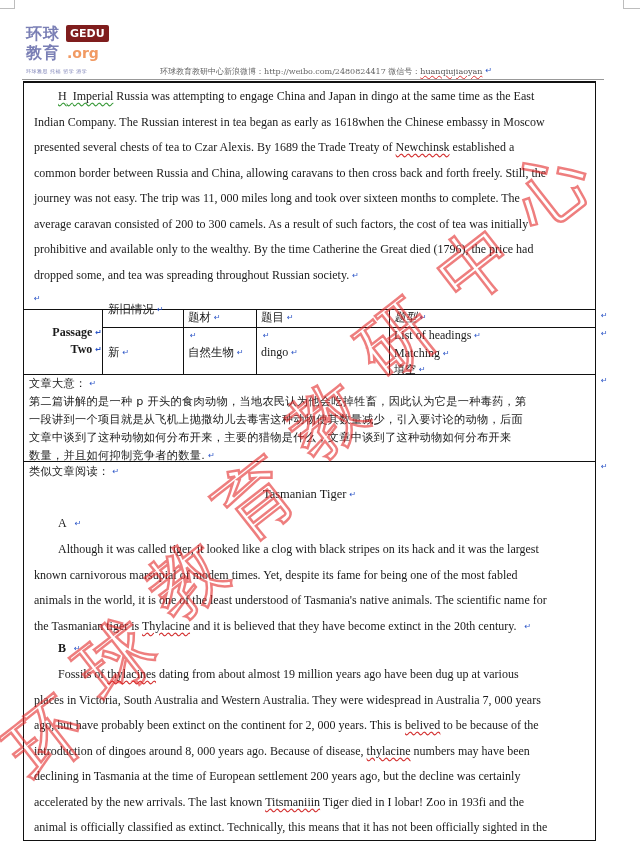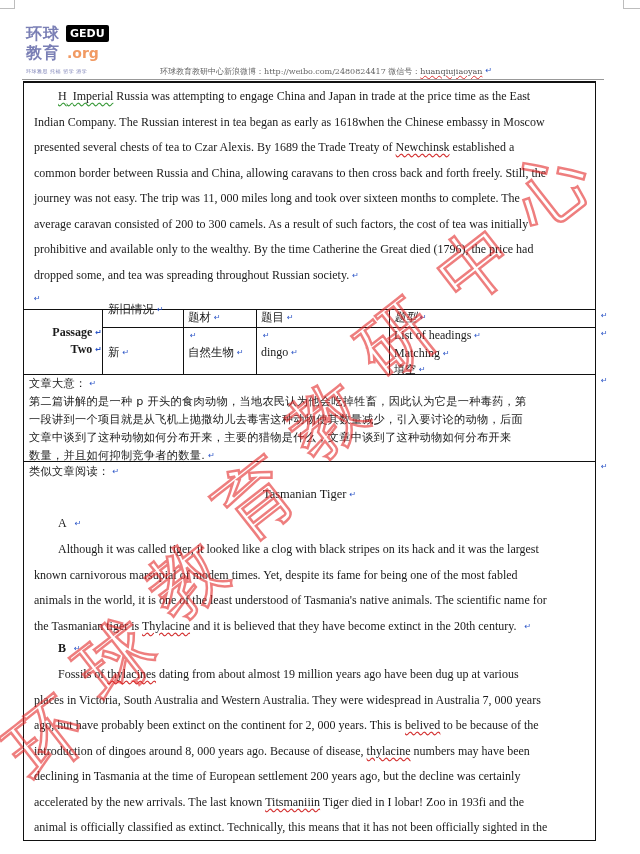--- a/index.html
+++ b/index.html
@@ -8,21 +8,21 @@
     font-family: "Liberation Serif", "DejaVu Serif", serif; color: #1a1a1a;
   }
   .crop-mark { position: absolute; border-color: #bdbdbd; border-style: solid; width: 14px; height: 8px; }
   .crop-tl { left: 0; top: 0; border-width: 0 1px 1px 0; }
   .crop-tr { right: 0; top: 0; width: 16px; border-width: 0 0 1px 1px; }
 
   .logo { position: absolute; left: 26px; top: 24px; width: 100px; height: 52px; }
   .logo .cn { position: absolute; left: 0; font-family: "DejaVu Sans", sans-serif; font-weight: bold; color: #7a7fb5; font-size: 16px; letter-spacing: 1px; line-height: 18px; }
   .logo .cn1 { top: 1px; }
   .logo .cn2 { top: 20px; }
-  .logo .gedu { position: absolute; left: 40px; top: 1px; background: #000000; color: #fff; font-family: "DejaVu Sans", sans-serif; font-weight: bold; font-size: 11px; padding: 1px 4px; line-height: 15px; border-radius: 2px; }
+  .logo .gedu { position: absolute; left: 40px; top: 1px; background: #7f1d1d; color: #fff; font-family: "DejaVu Sans", sans-serif; font-weight: bold; font-size: 11px; padding: 1px 4px; line-height: 15px; border-radius: 2px; }
   .logo .org { position: absolute; left: 41px; top: 21px; color: #f19a63; font-family: "DejaVu Sans", sans-serif; font-weight: bold; font-size: 14px; line-height: 16px; }
   .logo .sub { position: absolute; left: 0; top: 44px; font-size: 5px; color: #7a7fb5; font-family: "DejaVu Sans", sans-serif; white-space: nowrap; letter-spacing: 0.5px; }
 
   .header-line { position: absolute; left: 160px; top: 66px; font-size: 8px; color: #666; white-space: nowrap; font-family: "DejaVu Serif", serif; }
   .header-line .wx { color: #555; text-decoration: underline wavy #d33; }
   .rule-top { position: absolute; left: 22px; top: 79px; width: 582px; border-top: 1px solid #999; }
 
   .sheet { position: absolute; left: 23px; top: 81px; width: 571px; height: 757px; border: 1.5px solid #111; border-top-width: 2px; }
   .para-box { position: absolute; left: 0; top: 0; width: 571px; height: 226px; }
   .text-en { font-size: 12px; line-height: 25.5px; text-align: justify; padding: 0 6px 0 10px; }
@@ -61,21 +61,21 @@
 </div>
 
 <div class="header-line">
   <span>环球教育教研中心新浪微博：http://weibo.com/2480824417  微信号：</span><span class="wx">huanqiujiaoyan</span><span class="ret">↵</span>
 </div>
 <div class="rule-top"></div>
 
 <div class="sheet">
 
   <div class="para-box text-en" style="padding-top:1px;">
-    <div class="indent"><span class="squig-g"><span>H</span>&nbsp;&nbsp;<span>Imperial</span></span><span> Russia was attempting to engage China and Japan in trade at the price time as the East</span></div>
+    <div class="indent"><span class="squig-g"><span>H</span>&nbsp;&nbsp;<span>Imperial</span></span><span> Russia was attempting to engage China and Japan in dingo at the same time as the East</span></div>
     <div>Indian Company. The Russian interest in tea began as early as 1618when the Chinese embassy in Moscow</div>
     <div><span>presented several chests of tea to Czar Alexis. By 1689 the Trade Treaty of </span><span class="squig-r">Newchinsk</span><span> established a</span></div>
     <div>common border between Russia and China, allowing caravans to then cross back and forth freely. Still, the</div>
     <div>journey was not easy. The trip was 11, 000 miles long and took over sixteen months to complete. The</div>
     <div>average caravan consisted of 200 to 300 camels. As a result of such factors, the cost of tea was initially</div>
     <div>prohibitive and available only to the wealthy. By the time Catherine the Great died (1796), the price had</div>
     <div><span>dropped some, and tea was spreading throughout Russian society.</span><span class="ret">↵</span></div>
     <div style="line-height:20px;padding-left:0;"><span class="ret" style="margin-left:0">↵</span></div>
   </div>
 

